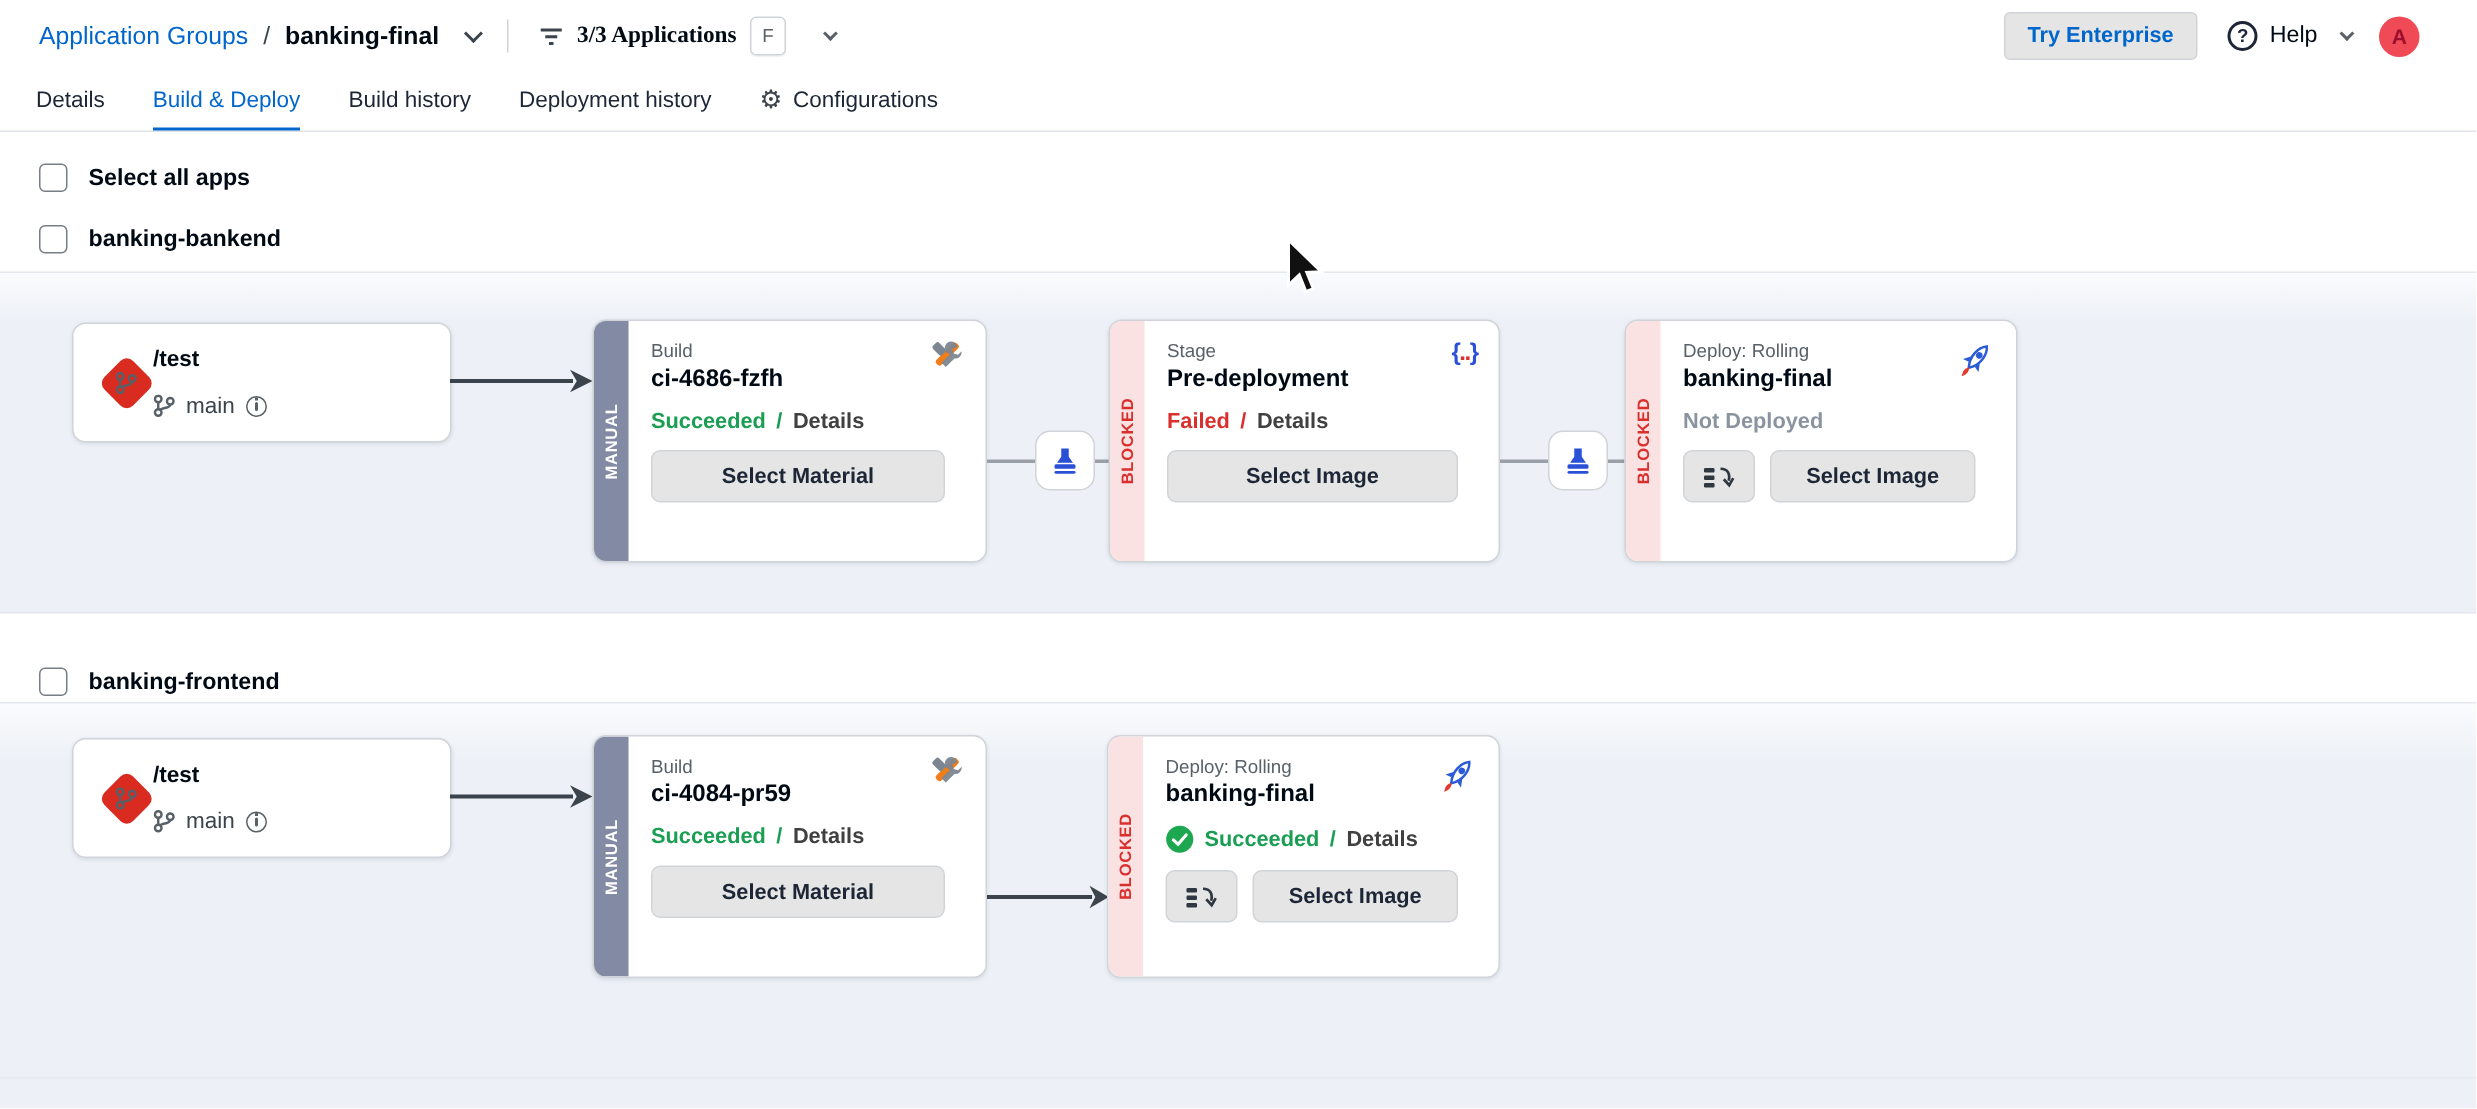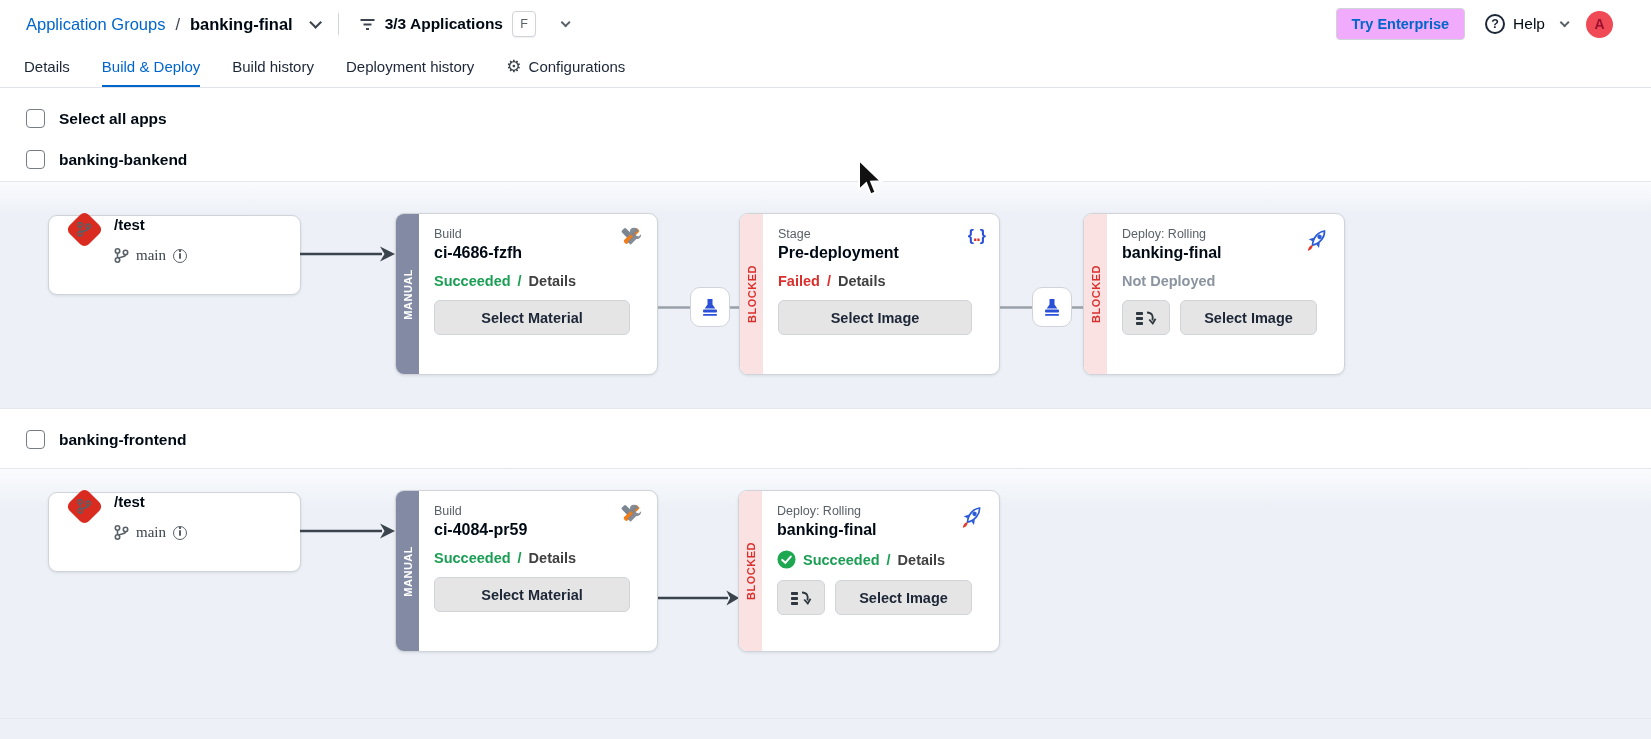--- a/index.html
+++ b/index.html
@@ -13,26 +13,26 @@
          display:flex; align-items:center; justify-content:space-between; padding:0 26px; }
   .hdr-left { display:flex; align-items:center; gap:10px; }
   .crumb-root { color:#0066cc; font-size:16.5px; cursor:pointer; }
   .crumb-sep  { color:#3b444c; font-size:16.5px; }
   .crumb-cur  { color:#000a14; font-size:16.5px; font-weight:700; }
   .chev { display:inline-block; width:9px; height:9px; border-right:2px solid #3b444c;
           border-bottom:2px solid #3b444c; transform:rotate(45deg) translateY(-3px); margin-left:6px; }
   .chev.sm { width:7px; height:7px; border-color:#596168; }
   .vdiv { width:1px; height:22px; background:#d0d4d9; margin:0 10px; }
   .filter-ct { display:flex; align-items:center; gap:9px; }
-  .filter-label { font-size:15.5px; font-weight:700; color:#000a14; }
+  .filter-label { font-size:15.5px; font-weight:700; color:#000a14;font-family:Liberation Serif, serif; }
   .key-badge { min-width:24px; height:26px; border:1px solid #d0d4d9; border-radius:4px;
                display:flex; align-items:center; justify-content:center;
                font-size:12.5px; color:#596168; background:#fff; box-shadow:0 1px 1px rgba(0,0,0,.06); }
   .hdr-right { display:flex; align-items:center; gap:20px; }
-  .btn-enterprise { border:1px solid #d0d4d9; background:#f0abfc; border-radius:4px;
+  .btn-enterprise { border:1px solid #d0d4d9; background:#e5e5e5; border-radius:4px;
                     color:#0066cc; font-weight:700; font-size:14.5px; padding:7px 15px; cursor:pointer;
                     font-family:inherit; }
   .help-ct { display:flex; align-items:center; gap:8px; cursor:pointer; }
   .q-circle { width:20px; height:20px; border:2px solid #1c2636; border-radius:50%;
               display:flex; align-items:center; justify-content:center;
               font-size:12.5px; font-weight:700; color:#1c2636; }
   .help-label { font-size:15.5px; color:#000a14; }
   .avatar { width:27px; height:27px; border-radius:50%; background:#f04a57; color:#9b0f2e;
             display:flex; align-items:center; justify-content:center; font-size:14px; font-weight:700; cursor:pointer; }
   
@@ -47,26 +47,26 @@
   .chk { width:19px; height:19px; border:1.6px solid #767d84; border-radius:4px; background:#fff; cursor:pointer; }
   .chk-label { font-size:15.5px; font-weight:700; color:#000a14; }
   
   .panel { position:absolute; left:0; right:0;
            background:linear-gradient(180deg,#fafbfd 0%, #edf1f7 14%, #edf1f7 100%);
            border-top:1px solid #e4e8ee; border-bottom:1px solid #e4e8ee; }
   .hline { position:absolute; left:0; right:0; height:1px; background:#e2e6ec; }
   
   .card { position:absolute; background:#fff; border:1px solid #d0d4d9; border-radius:9px;
           box-shadow:0 1px 3px rgba(10,30,60,.10); }
-  .src-card { display:flex; align-items:flex-start; gap:16px; padding-left:22px; }
+  .src-card { display:flex; align-items:center; gap:4px; padding-left:22px; }
   .git-diamond { width:27px; height:27px; background:#da2b20; border-radius:6px; transform:rotate(45deg);
                  display:flex; align-items:center; justify-content:center; flex:none; }
   .git-diamond svg { transform:rotate(-45deg); }
   .src-path { font-size:15px; font-weight:700; color:#000a14; }
-  .src-branch { display:flex; align-items:center; gap:7px; margin-top:13px;font-family:Liberation Serif, serif; }
+  .src-branch { display:flex; align-items:center; gap:7px; margin-top:13px; }
   .src-branch .bname { font-size:15px; color:#3b444c; }
   .info-circle { width:14px; height:14px; border:1.2px solid #596168; border-radius:50%;
                  display:flex; align-items:center; justify-content:center; cursor:pointer; }
   .info-circle i { display:block; width:2px; height:6px; background:#596168; border-radius:1px; position:relative; }
   .info-circle i::before { content:""; position:absolute; top:-3px; left:0; width:2px; height:2px; background:#596168; }
   .pl-card { display:flex; overflow:hidden; }
   .strip { width:23px; flex:none; display:flex; align-items:center; justify-content:center; }
   .strip span { writing-mode:vertical-rl; transform:rotate(180deg); font-size:11px; font-weight:700;
                 letter-spacing:.5px; }
   .strip.manual  { background:#828aa4; } .strip.manual span { color:#fff; }
@@ -191,21 +191,21 @@
   </div>
 
   <div class="chk-row" style="top:109px">
     <span class="chk"></span>
     <span class="chk-label">Select all apps</span>
   </div>
   <div class="chk-row" style="top:150px">
     <span class="chk"></span>
     <span class="chk-label">banking-bankend</span>
   </div>
-  <div class="chk-row" style="top:430px">
+  <div class="chk-row" style="top:445px">
     <span class="chk"></span>
     <span class="chk-label">banking-frontend</span>
   </div>
 
   <div class="panel" style="top:181px; height:228px;"></div>
 
   <div class="card src-card" style="left:48px; top:215px; width:253px; height:80px;">
     <span class="git-diamond">
       <svg width="15" height="16" viewBox="0 0 15 16">
           <use href="#i-branch" transform="scale(1.0)"></use>

